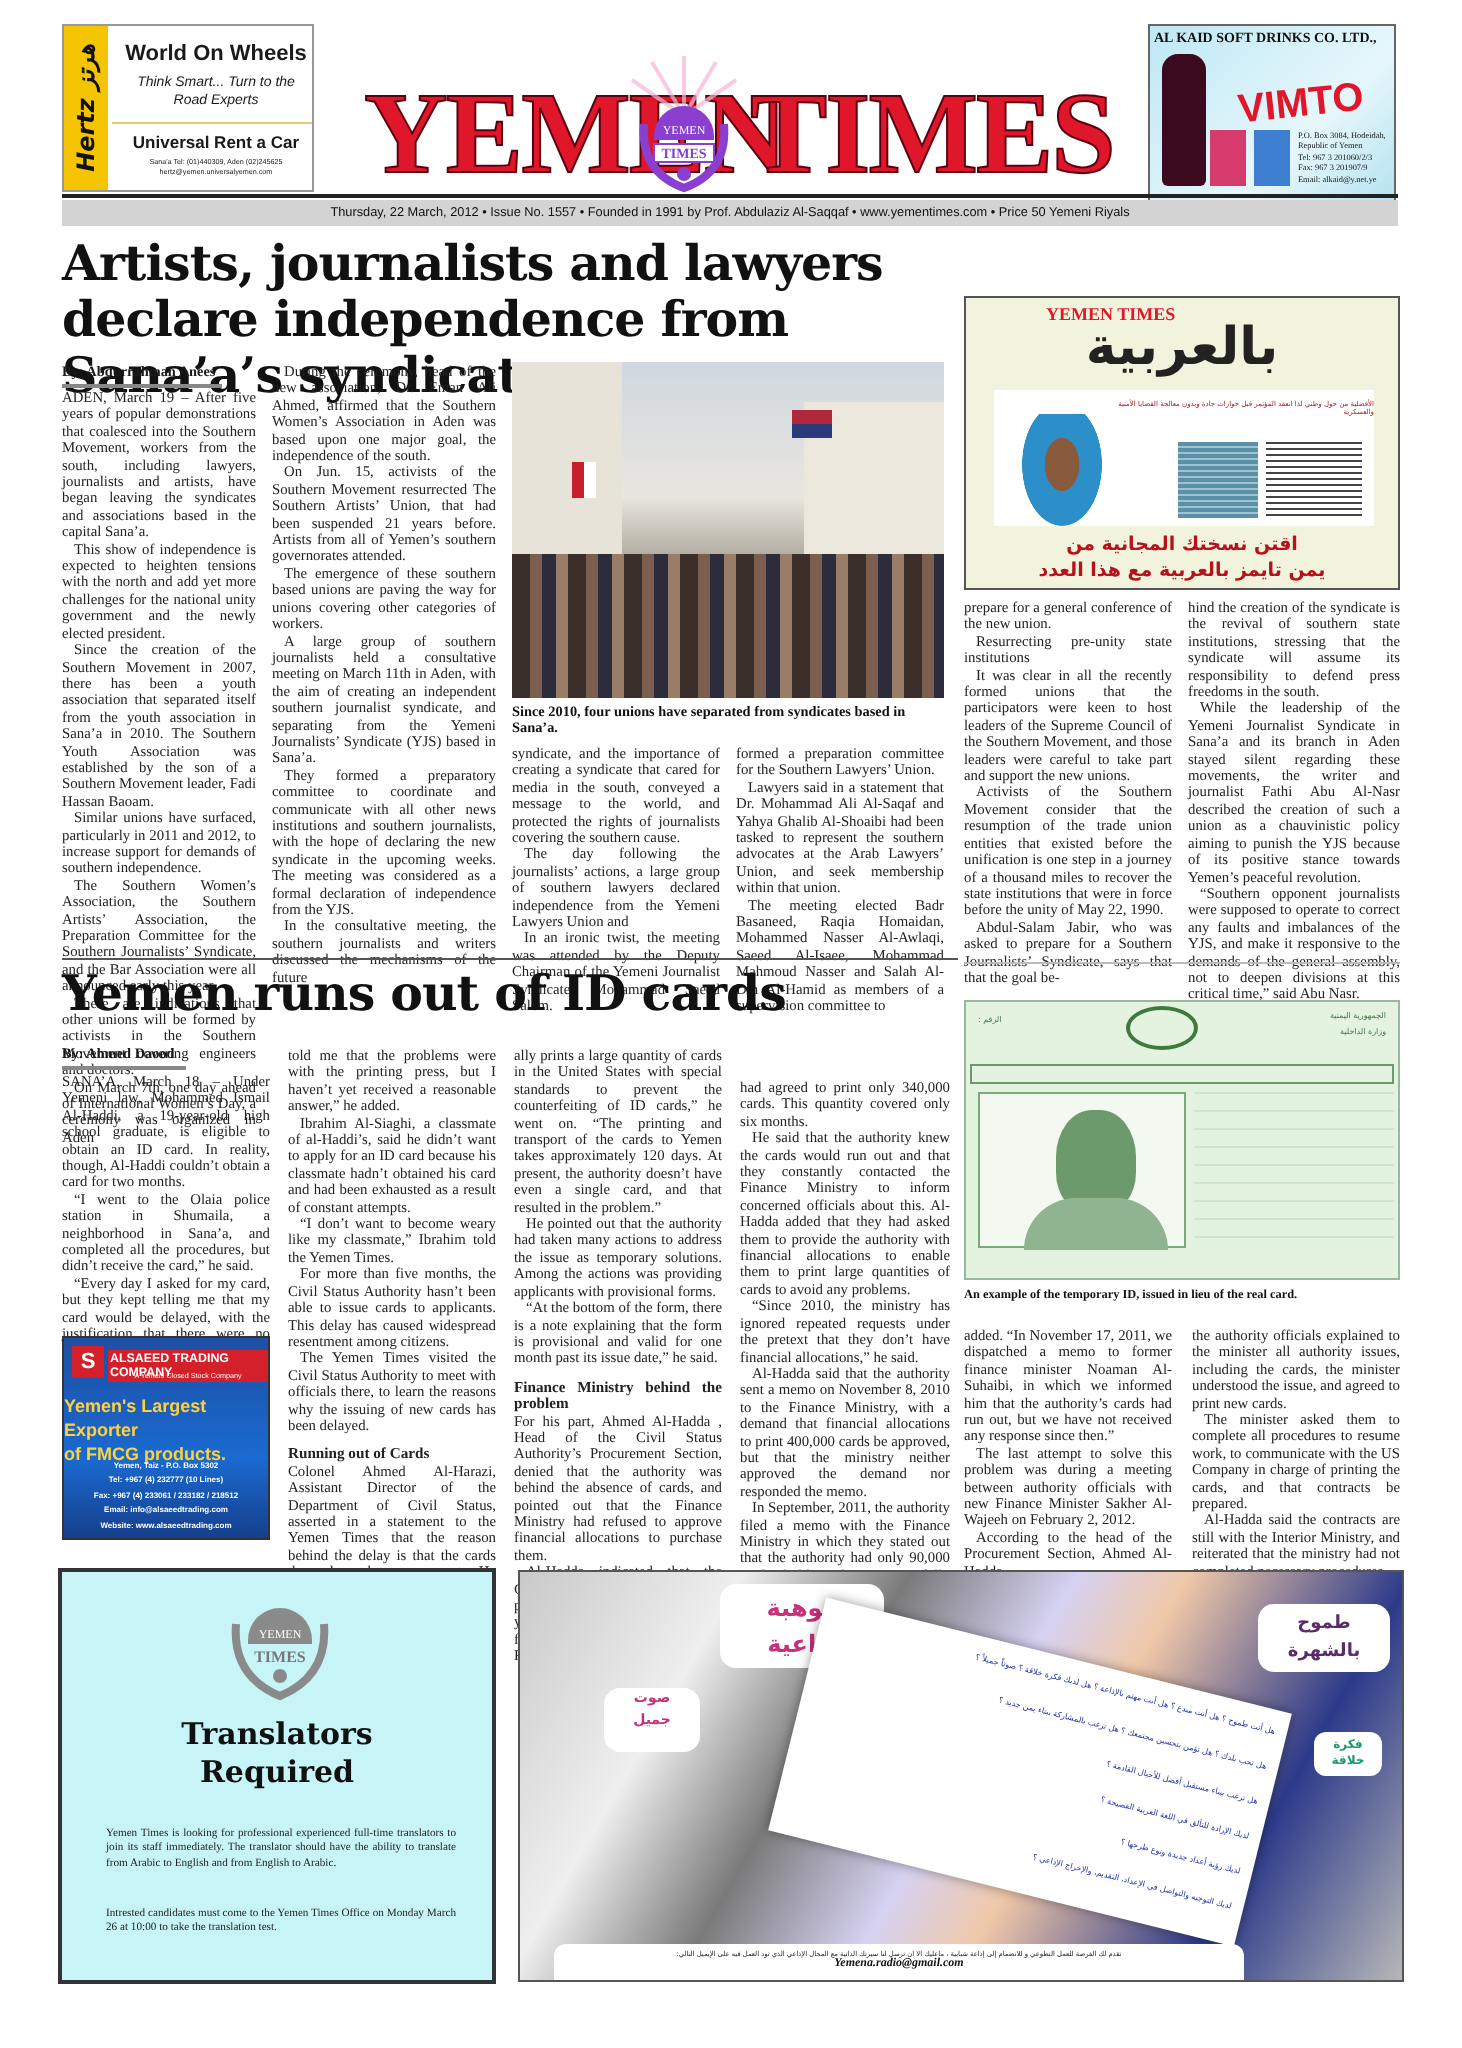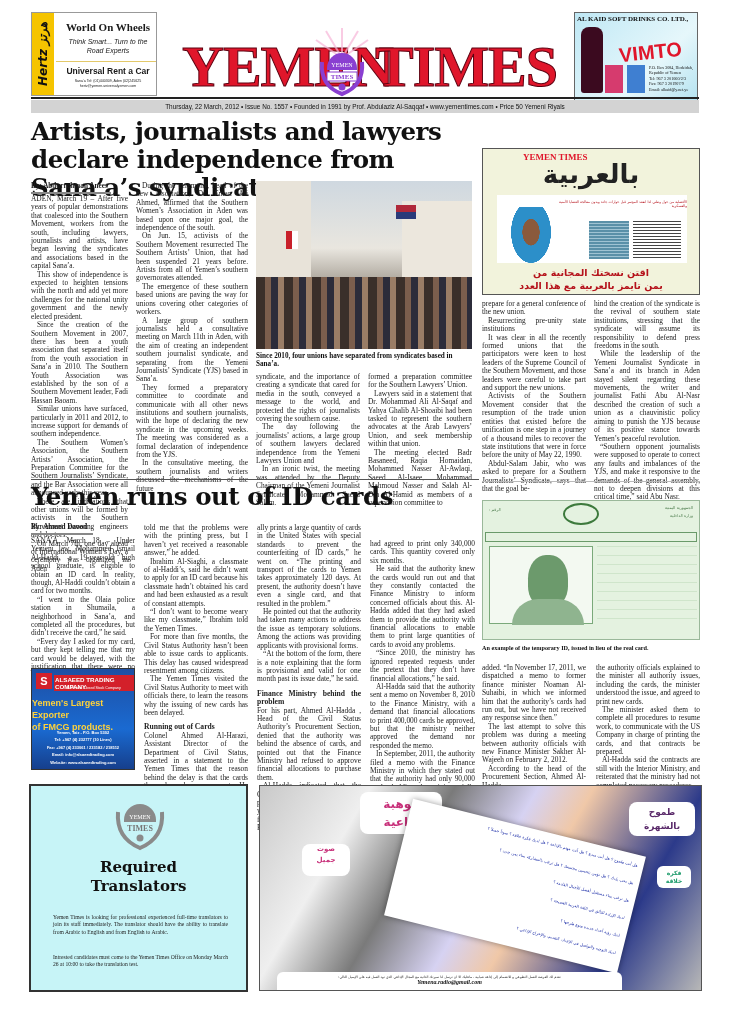--- a/index.html
+++ b/index.html
@@ -2,21 +2,21 @@
 <html><head>
 <meta charset="utf-8">
 <style>
 *{box-sizing:border-box;margin:0;padding:0}
 body{width:731px;height:1024px;background:#fff;font-family:"DejaVu Serif",serif;color:#1a1a1a;position:relative;overflow:hidden}
 .abs{position:absolute}
 
 .hertz{left:31px;top:12px;width:126px;height:84px;border:1px solid #999;background:#fff}
 .hertz .strip{position:absolute;left:0;top:0;width:22px;height:100%;background:#f5c400;display:flex;align-items:center;justify-content:center}
 .hertz .strip span{writing-mode:vertical-rl;transform:rotate(180deg);font-family:"DejaVu Sans",sans-serif;font-weight:bold;font-style:italic;font-size:12px;color:#111}
-.hertz .t1{position:absolute;left:28px;top:8px;width:96px;text-align:center;font-family:Liberation Serif, serif;font-weight:bold;font-size:11px}
+.hertz .t1{position:absolute;left:28px;top:8px;width:96px;text-align:center;font-family:Liberation Sans, sans-serif;font-weight:bold;font-size:11px}
 .hertz .t2{position:absolute;left:28px;top:24px;width:96px;text-align:center;font-family:"Liberation Sans",sans-serif;font-style:italic;font-size:7px;line-height:9px}
 .hertz .hr{position:absolute;left:24px;top:48px;width:100px;border-top:1px solid #e3c96a}
 .hertz .t3{position:absolute;left:28px;top:53px;width:96px;text-align:center;font-family:"Liberation Sans",sans-serif;font-weight:bold;font-size:8.5px}
 .hertz .t4{position:absolute;left:28px;top:66px;width:96px;text-align:center;font-family:"Liberation Sans",sans-serif;font-size:3.6px;line-height:5px}
 .logo{left:160px;top:20px;width:380px;height:76px}
 .logo .word{position:absolute;top:18px;font-family:"Liberation Serif",serif;font-weight:bold;font-size:58px;color:#e0162b;letter-spacing:-1px;-webkit-text-stroke:1px #5a0010;line-height:58px}
 .logo .yemen{left:22px}
 .logo .times{left:215px}
 .seal{position:absolute;left:152px;top:8px;width:60px;height:72px}
 .rule-top{left:31px;top:97px;width:668px;height:2px;background:#222}
@@ -292,22 +292,22 @@
 
 <div class="abs trans">
   <svg class="seal2" viewBox="0 0 60 58">
     <path d="M8 18 Q6 44 30 54 Q54 44 52 18" fill="none" stroke="#8a8a8a" stroke-width="4"></path>
     <path d="M14 26 A16 16 0 0 1 46 26 L46 28 L14 28 Z" fill="#8a8a8a"></path>
     <text x="30" y="25" font-size="6" text-anchor="middle" fill="#fff" font-family="Liberation Serif, serif">YEMEN</text>
     <text x="30" y="37" font-size="8" text-anchor="middle" fill="#777" font-weight="bold" font-family="Liberation Serif, serif">TIMES</text>
     <circle cx="30" cy="44" r="3.5" fill="#8a8a8a"></circle>
   </svg>
   <div class="tt">
+      <div>Translators</div>
       <div>Required</div>
-      <div>Translators</div>
     </div>
   <div class="tx" style="top:128px">Yemen Times is looking for professional experienced full-time translators to join its staff immediately. The translator should have the ability to translate from Arabic to English and from English to Arabic.</div>
   <div class="tx" style="top:168px">Intrested candidates must come to the Yemen Times Office on Monday March 26 at 10:00 to take the translation test.</div>
 </div>
 
 <div class="abs radio">
   <div class="pill p1">
       <div>موهبة</div>
       <div>إذاعية</div>
     </div>

